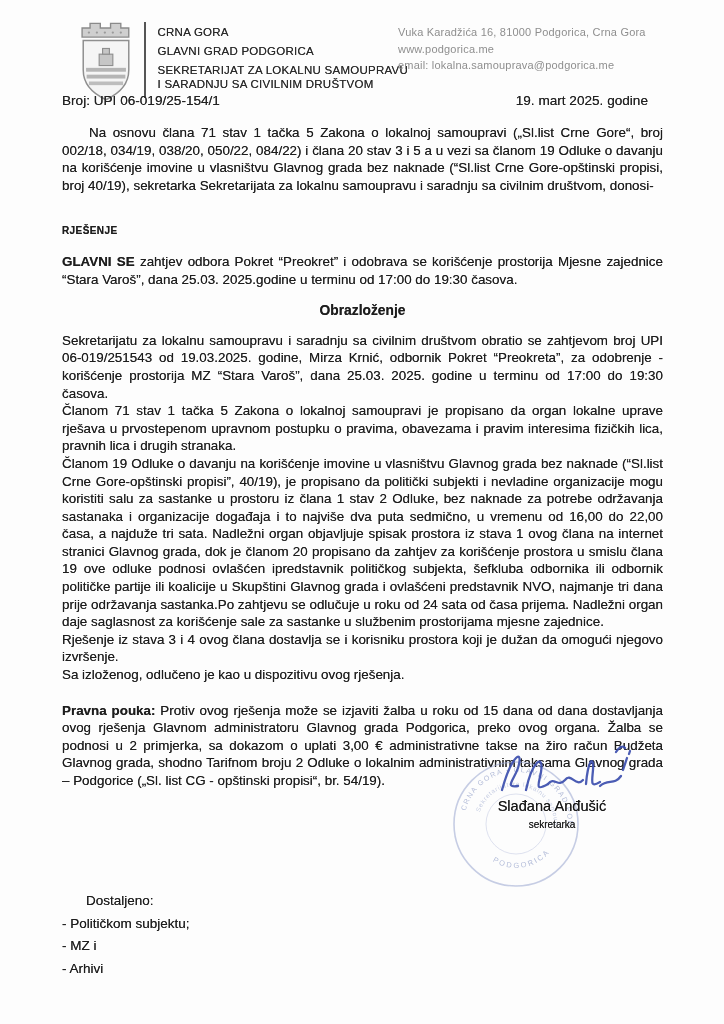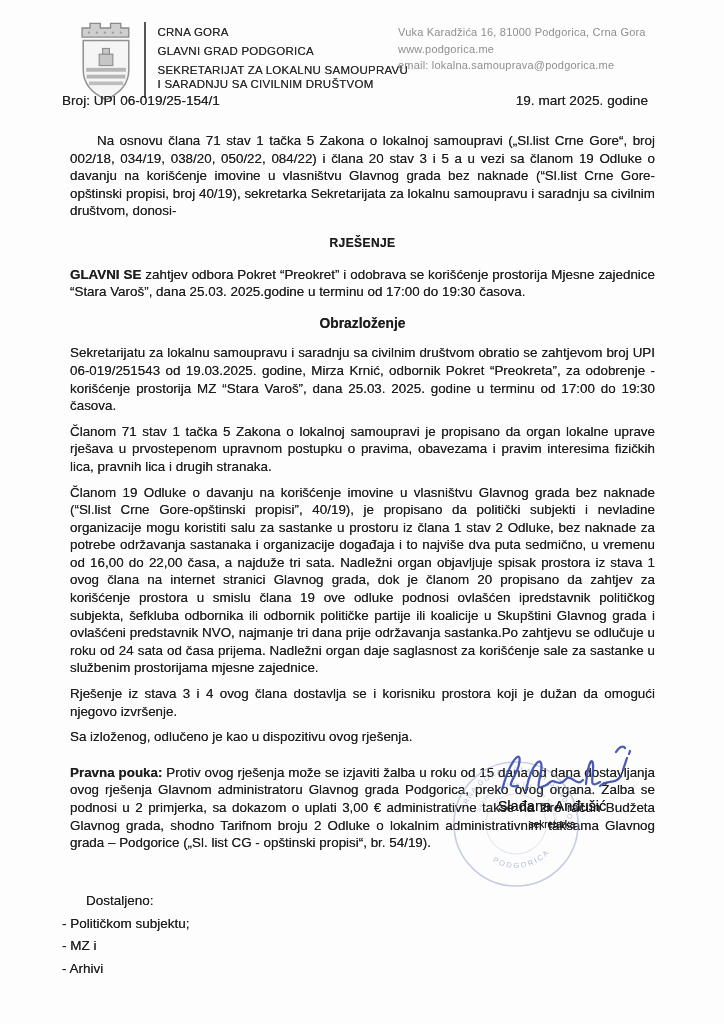--- a/index.html
+++ b/index.html
@@ -26,25 +26,25 @@
     position:absolute;top:93px;left:62px;width:600px;
     display:flex;justify-content:space-between;font-size:13.6px;color:#222;
   }
   .ref-date{margin-right:14px;}
 
   
   .content{
     position:absolute;top:124px;left:62px;width:601px;
     font-size:13.4px;line-height:17.6px;text-align:justify;color:#1d1d1d;
   }
-  .content p{margin:8px;}
+  .content p{margin:0;}
   .p-intro{text-indent:27px;}
   .doc-title{
-    text-align:center;font-weight:bold;font-size:12px;letter-spacing:.4px;
-    margin:15px 0 13px 0;
+    text-align:left;font-weight:bold;font-size:10px;letter-spacing:.4px;
+    margin:28px 0 13px 0;
   }
   .section-title{
     text-align:center;font-weight:bold;font-size:13.8px;margin:14px 0 12px 0;
   }
   .lead-bold{font-weight:bold;}
   .legal{margin-top:18px !important;}
 
   
   .sig-block{position:absolute;top:744px;left:430px;width:230px;height:160px;}
   .stamp-svg{position:absolute;top:4px;left:10px;opacity:.85;}

